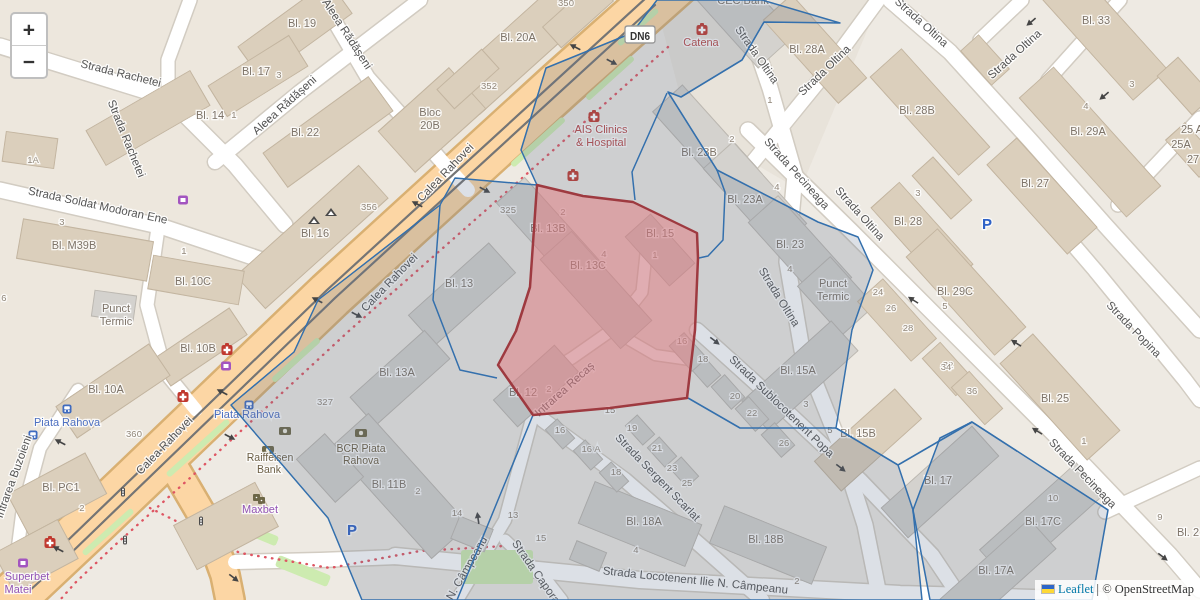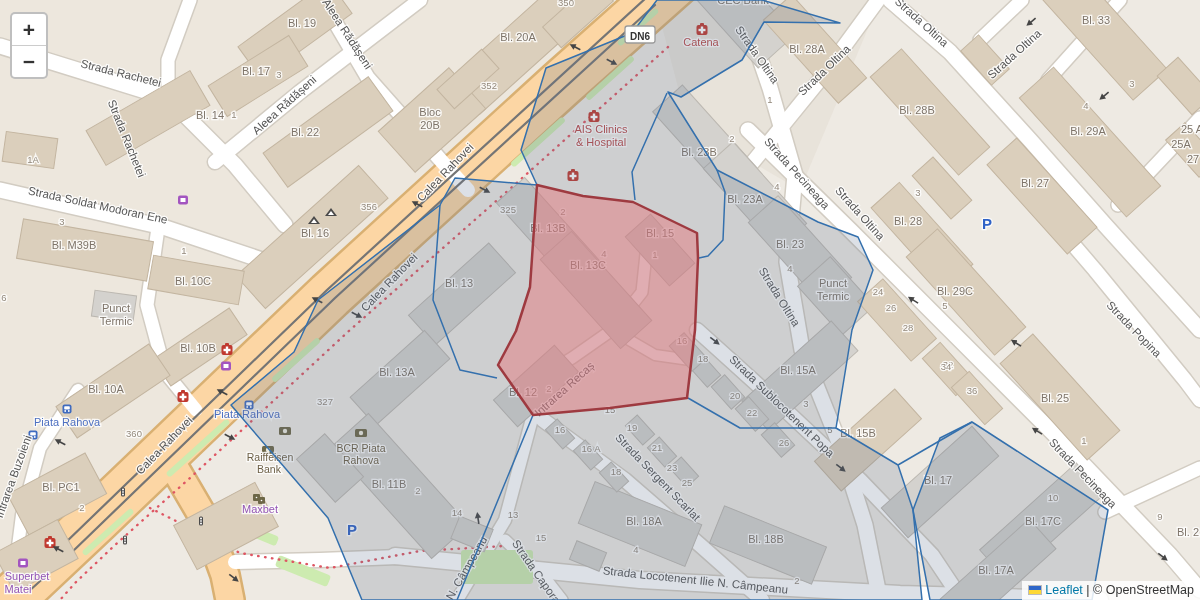--- a/index.html
+++ b/index.html
@@ -16,21 +16,21 @@
   .lk{font-size:10.5px;fill:#6e6147;}
   .lt{font-size:11px;fill:#4d6fc0;}
   .lpk{font-size:15px;font-weight:bold;fill:#2f62c6;}
   .shield{font-size:10px;font-weight:bold;fill:#333;}
   .zoomctl{position:absolute;left:10px;top:12px;width:34px;border:2px solid rgba(0,0,0,.25);
            border-radius:5px;background:#fff;z-index:20;}
   .zoomctl a{display:block;width:34px;height:31px;line-height:31px;text-align:center;
              font-size:21px;font-weight:bold;color:#333;text-decoration:none;cursor:pointer;}
   .zoomctl a:first-child{border-bottom:1px solid #ccc;}
   .attrib{position:absolute;right:0;bottom:0;background:rgba(255,255,255,.85);padding:2px 6px 3px 6px;
-          font-size:12.5px;color:#333;z-index:20;}
+          font-size:12.5px;color:#333;z-index:20;font-family:Liberation Serif, serif;}
   .attrib a{text-decoration:none;color:#0078A8;}
   .attrib .osm{color:#333;}
   .flag{display:inline-block;width:14px;height:10px;vertical-align:-1px;margin-right:3px;
         border:1px solid #bbb;box-sizing:border-box;}
   .flag i{display:block;width:100%;height:50%;}
 </style>
 </head>
 <body>
 
 <div id="map">

